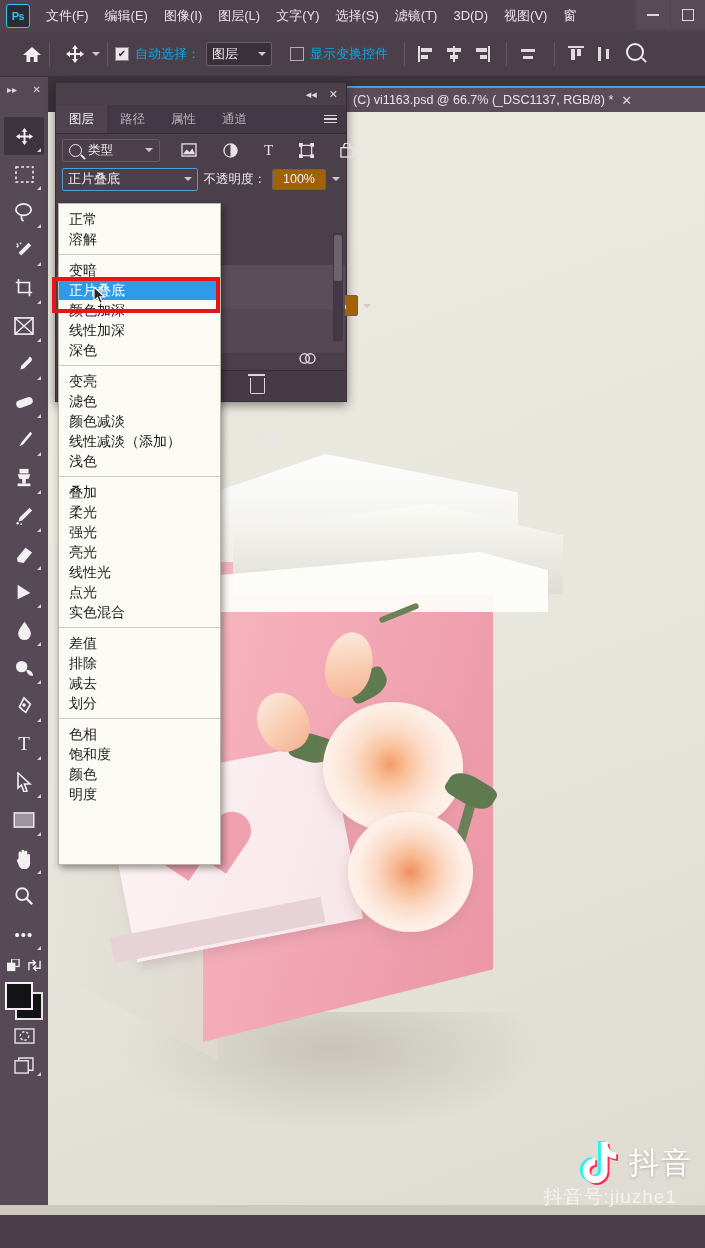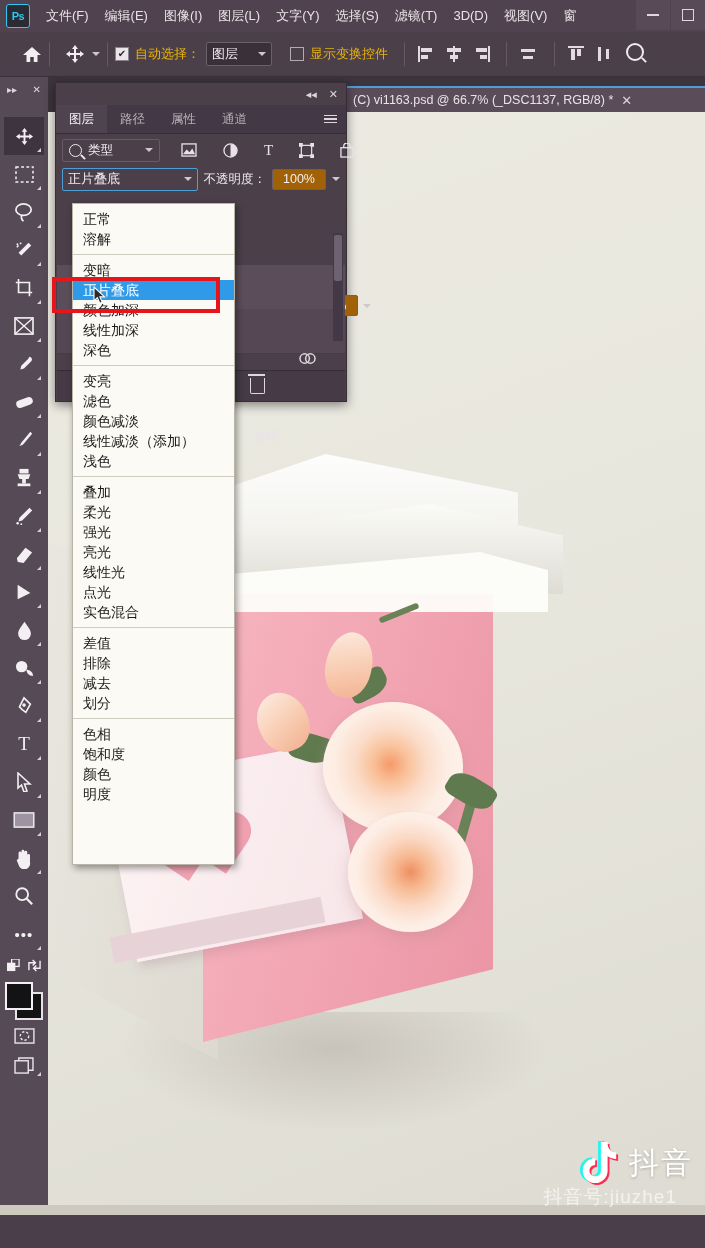--- a/index.html
+++ b/index.html
@@ -59,21 +59,21 @@
   .chev{
     width:0;height:0;border-left:4px solid transparent;border-right:4px solid transparent;
     border-top:4px solid #cfc7ce;margin-left:7px;
   }
   .opt-check{
     width:12px;height:12px;background:#e9e5e8;border:1px solid #8d8390;
     display:inline-flex;align-items:center;justify-content:center;
     color:#30272f;font-size:10px;line-height:1;margin-right:6px;
   }
   .opt-check.off{background:#4b3f4a;color:transparent;border-color:#b4aab3;}
-  .opt-label{color:#eab308;font-size:13px;white-space:nowrap;}
+  .opt-label{color:#0ea5e9;font-size:13px;white-space:nowrap;}
   .opt-select{
     margin-left:6px;background:#3a3039;border:1px solid #6b606a;
     height:22px;min-width:54px;border-radius:2px;
     display:flex;align-items:center;justify-content:space-between;
     padding:0 5px;color:#efeaee;font-size:13px;
   }
   .align-ico{
     width:18px;height:18px;margin:0 5px;position:relative;opacity:.92;
   }
   .mag{
@@ -288,21 +288,21 @@
     border-top:1px solid #352c35;
   }
   .pb-ico{margin-left:18px;color:#ded6dd;font-size:14px;display:flex;align-items:center;}
   .folder-ico{width:17px;height:13px;border:1.6px solid #ded6dd;border-radius:1px;position:relative;}
   .newlayer-ico{width:14px;height:16px;border:1.6px solid #ded6dd;border-radius:1px 1px 1px 4px;}
   .trash-ico{width:13px;height:15px;border:1.6px solid #ded6dd;border-top:none;border-radius:0 0 2px 2px;position:relative;}
   .trash-ico::before{content:"";position:absolute;left:-3px;top:-4px;width:17px;height:1.6px;background:#ded6dd;}
 
   
   .dropdown{
-    position:absolute;left:72px;top:203px;width:161px;height:660px;
+    position:absolute;left:58px;top:203px;width:161px;height:660px;
     background:#fbfaf4;border:1px solid #b9b5a9;
     box-shadow:2px 3px 7px rgba(0,0,0,.4);
     overflow:hidden;
     z-index:40;
   }
   .dd-item{
     height:20px;line-height:20px;padding-left:10px;
     font-size:14px;color:#1b1b1b;white-space:nowrap;
   }
   .dd-item.selected{

